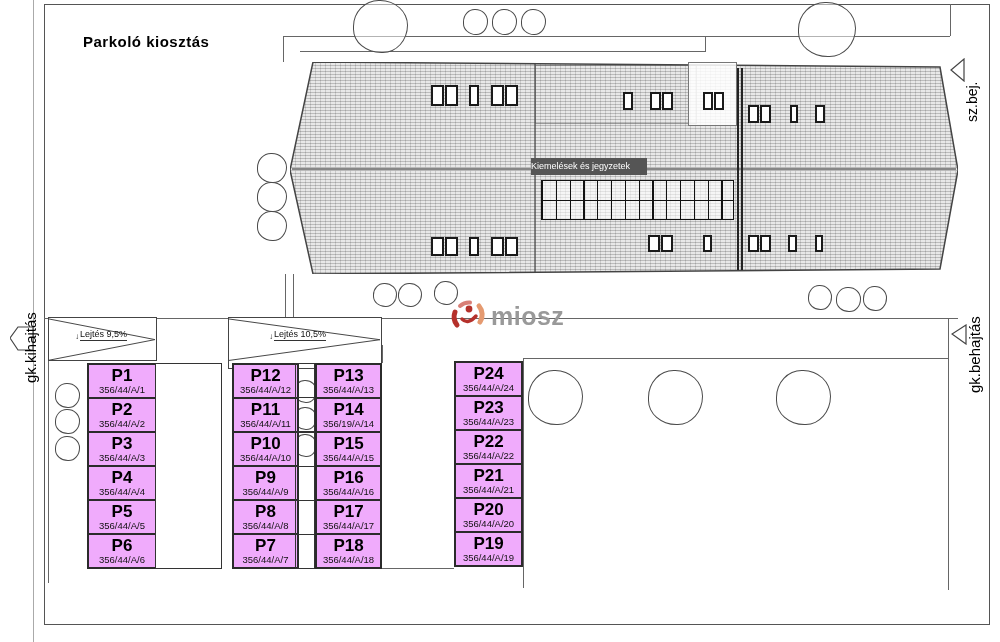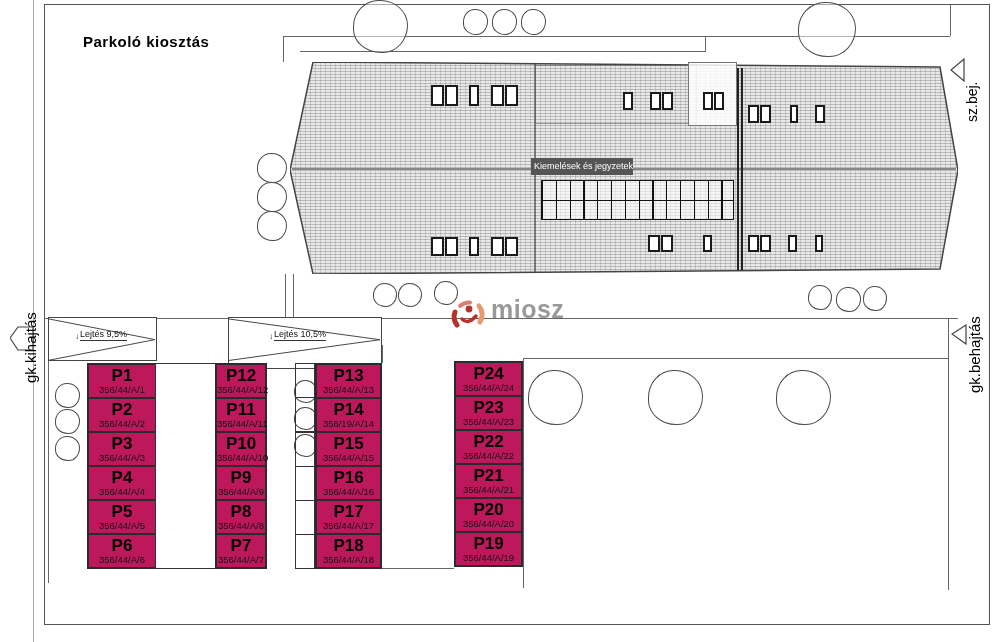--- a/index.html
+++ b/index.html
@@ -11,51 +11,51 @@
   #building{position:absolute;left:290px;top:62px;width:668px;height:212px;}
   #roofhatch{position:absolute;inset:0;background-color:#f1f1f1;
     background-image:
       repeating-linear-gradient(180deg,rgba(0,0,0,.22) 0 1px,rgba(0,0,0,.04) 1px 3px),
       repeating-linear-gradient(90deg,rgba(0,0,0,.13) 0 1px,transparent 1px 5px);
     clip-path:polygon(23px 0px,650px 5px,668px 108px,650px 207px,23px 212px,0px 108px);}
   #building svg.outline{position:absolute;inset:0;}
   .skylight{position:absolute;background:#fff;border:2px solid #1a1a1a;box-sizing:border-box;}
   .upperplane{position:absolute;left:245px;top:3px;width:160px;height:57px;border:1px solid rgba(90,90,90,.55);}
   .whitebox{position:absolute;left:398px;top:0px;width:49px;height:64px;background:rgba(255,255,255,.85);border:1px solid #777;box-sizing:border-box;}
-  .notelabel{position:absolute;left:241px;top:96px;width:102px;height:17px;background:#555;color:#fff;
-    font-size:9px;line-height:17px;text-align:right;box-sizing:border-box;white-space:nowrap;}
+  .notelabel{position:absolute;left:241px;top:96px;width:116px;height:17px;background:#555;color:#fff;
+    font-size:9px;line-height:17px;text-align:left;box-sizing:border-box;white-space:nowrap;}
   .solar{position:absolute;left:251px;top:118px;width:193px;height:40px;border:1.5px solid #111;box-sizing:border-box;
     background-color:rgba(255,255,255,.55);
     background-image:repeating-linear-gradient(90deg,#111 0 1.2px,transparent 1.2px 13.8px);}
   .solar .mid{position:absolute;left:0;top:50%;width:100%;height:1.2px;background:#111;}
   
   .tree{position:absolute;border:1px solid #4a4a4a;background:rgba(255,255,255,.5);
     border-radius:48% 52% 47% 53%/51% 49% 54% 46%;box-sizing:border-box;}
   
   .ramp{position:absolute;border:1.2px solid #444;box-sizing:border-box;background:#fff;}
   .ramp svg{position:absolute;inset:0;}
   .ramp .rlabel{position:absolute;font-size:9px;color:#111;white-space:nowrap;}
   .ramp .rlabel .txt{border-bottom:1px solid #333;padding-bottom:1px;}
   .ramp .rlabel .arr{font-size:8px;position:relative;top:2px;margin-right:1px;}
   
   .pgroup{position:absolute;display:flex;flex-direction:column;}
-  .stall{height:36px;border:2px solid #2b2b2b;background:#be185d;box-sizing:border-box;
+  .stall{height:36px;border:2px solid #2b2b2b;background:#f0abfc;box-sizing:border-box;
     text-align:center;line-height:1;}
   .stall + .stall{margin-top:-2px;text-align:center;}
   .stall .pnum{font-size:17px;font-weight:bold;margin-top:2px;color:#000;}
   .stall .plot{font-size:9.5px;margin-top:1px;color:#111;}
   .emptycol{position:absolute;border:1.5px solid #333;background:#fff;box-sizing:border-box;}
   .bushcol{position:absolute;border-left:1.5px solid #333;border-right:1.5px solid #333;
     border-top:1.5px solid #333;border-bottom:1.5px solid #333;box-sizing:border-box;
     background-image:repeating-linear-gradient(180deg,transparent 0 33.1px,#333 33.1px 34.3px);}
   
   .vlabel{position:absolute;writing-mode:vertical-rl;transform:rotate(180deg);color:#000;white-space:nowrap;}
   .arrowsvg{position:absolute;}
   
-  #watermark{position:absolute;left:449px;top:297px;display:flex;gap:4px;}
+  #watermark{position:absolute;left:449px;top:297px;display:flex;align-items:center;gap:4px;}
   #watermark .wtext{font-size:25px;font-weight:600;color:#999;letter-spacing:.5px;line-height:1;}
 </style>
 </head>
 <body>
 
 <div id="sheet">
 
   <div class="ln" style="left:33px;top:0;width:1px;height:642px;background:#aaa;"></div>
   <div style="position:absolute;left:44px;top:4px;width:946px;height:621px;border:1px solid #555;box-sizing:border-box;"></div>
 
@@ -189,21 +189,21 @@
       <div class="stall">
         <div class="pnum">P5</div>
         <div class="plot">356/44/A/5</div>
       </div>
       <div class="stall">
         <div class="pnum">P6</div>
         <div class="plot">356/44/A/6</div>
       </div>
     </div>
   <div class="emptycol" style="left:155px;top:363px;width:67px;height:206px;"></div>
-  <div class="pgroup" style="left:215px;top:363px;width:52px;">
+  <div class="pgroup" style="left:232px;top:363px;width:67px;">
       <div class="stall">
         <div class="pnum">P12</div>
         <div class="plot">356/44/A/12</div>
       </div>
       <div class="stall">
         <div class="pnum">P11</div>
         <div class="plot">356/44/A/11</div>
       </div>
       <div class="stall">
         <div class="pnum">P10</div>

